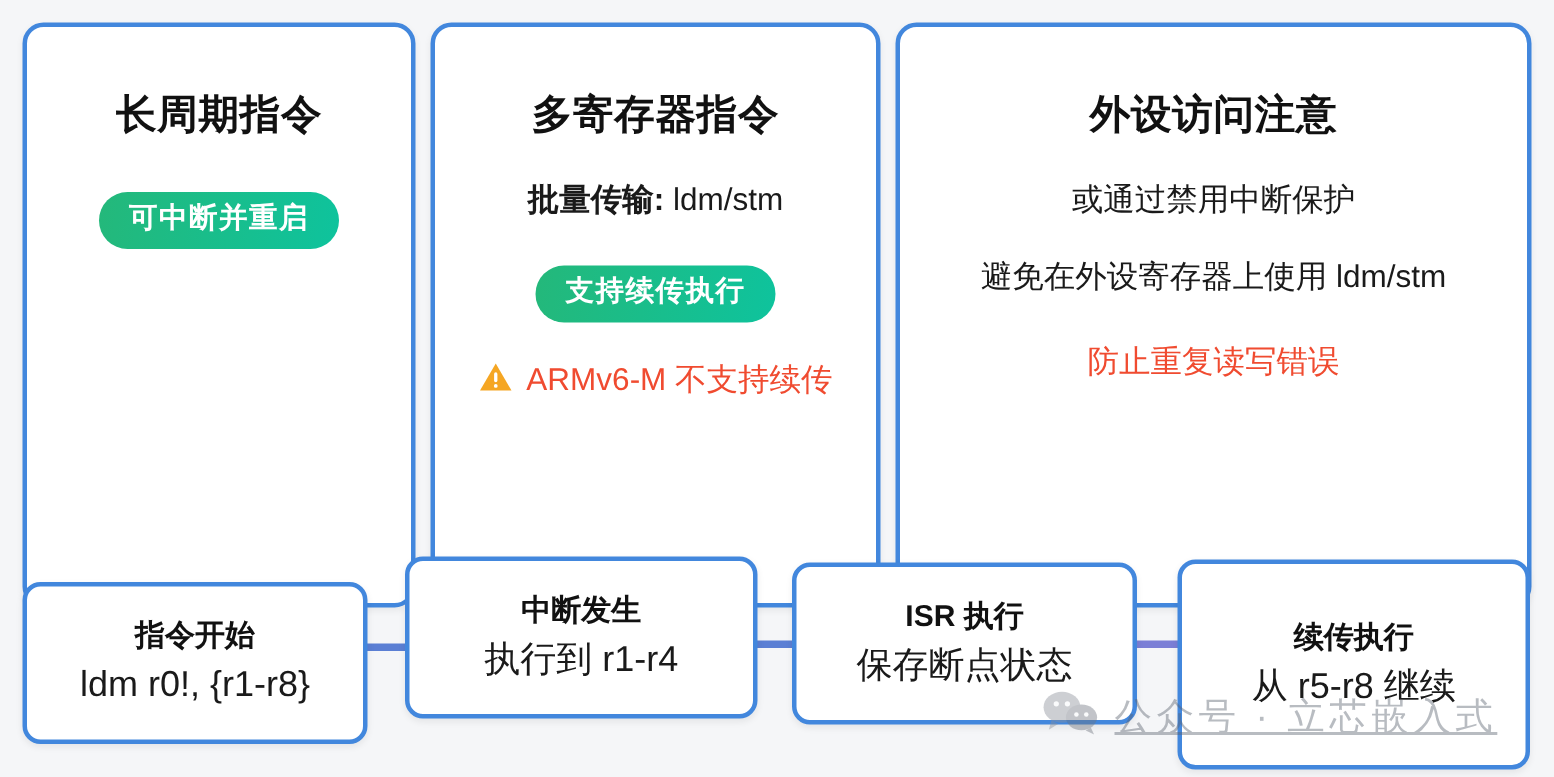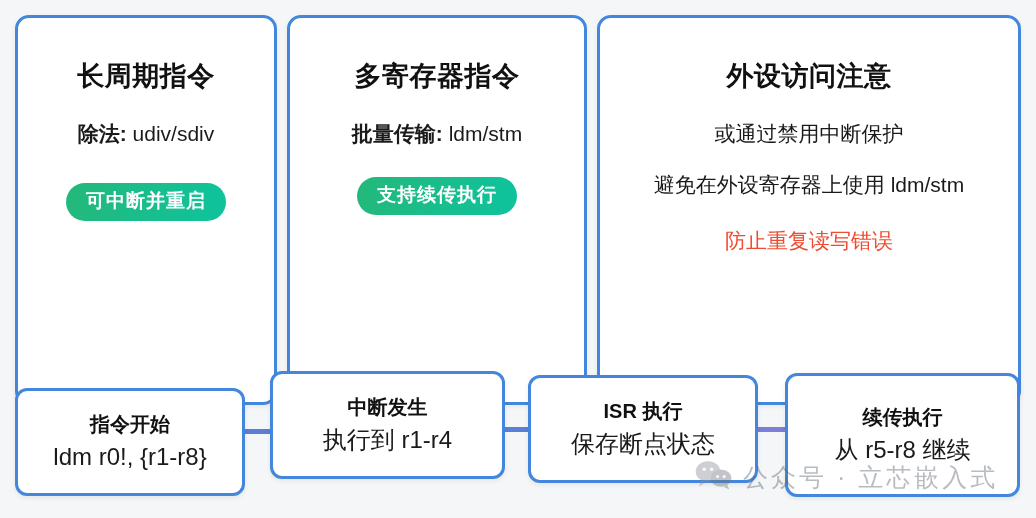--- a/index.html
+++ b/index.html
@@ -127,21 +127,21 @@
     font-size: 24px;
     color: #1a1a1a;
     line-height: 1.3;
     margin-top: 4px;
     white-space: nowrap;
   }
 
   .fb1 { left: 15px;  top: 388px; width: 230px; height: 108px; }
   .fb2 { left: 270px; top: 371px; width: 235px; height: 108px; }
   .fb3 { left: 528px; top: 375px; width: 230px; height: 108px; }
-  .fb4 { left: 785px; top: 373px; width: 235px; height: 124px; }
+  .fb4 { left: 785px; top: 373px; width: 235px; height: 140px; }
 
   .connector {
     position: absolute;
     height: 5px;
     background: #5b7fd4;
     z-index: 1;
   }
   .cn1 { left: 243px; top: 429px; width: 29px; }
   .cn2 { left: 503px; top: 427px; width: 27px; }
   .cn3 { left: 756px; top: 427px; width: 31px; background: #7b7fd6; }
@@ -156,41 +156,49 @@
     gap: 10px;
     z-index: 5;
     pointer-events: none;
     opacity: 0.42;
   }
   .wm-text {
     font-size: 25px;
     color: #59616e;
     letter-spacing: 3px;
     white-space: nowrap;
+    text-decoration: underline;
   }
 </style>
 </head>
 <body>
 
 <div id="stage">
 
   <div class="card c1">
     <div class="card-title">长周期指令</div>
-    <div class="card-line">
-      <span class="lbl">除法:</span><span> udiv/sdiv</span>
-    </div>
     <div class="pill p1">可中断并重启</div>
   </div>
 
   <div class="card c2">
     <div class="card-title">多寄存器指令</div>
     <div class="card-line">
       <span class="lbl">批量传输:</span><span> ldm/stm</span>
     </div>
     <div class="pill p2">支持续传执行</div>
+    <div class="warn-row">
+      <span class="warn-icon">
+        <svg width="23" height="21" viewBox="0 0 23 21" aria-hidden="true">
+          <path d="M11.5 1.4 L22 19.4 L1 19.4 Z" fill="#f5a623"></path>
+          <rect x="10.4" y="7.2" width="2.2" height="6.6" rx="1.1" fill="#ffffff"></rect>
+          <circle cx="11.5" cy="16.3" r="1.25" fill="#ffffff"></circle>
+        </svg>
+      </span>
+      <span class="warn-text">ARMv6-M 不支持续传</span>
+    </div>
   </div>
 
   <div class="card c3">
     <div class="card-title">外设访问注意</div>
     <div class="card-line plain">或通过禁用中断保护</div>
     <div class="card-line plain">避免在外设寄存器上使用 ldm/stm</div>
     <div class="danger-text">防止重复读写错误</div>
   </div>
 
   <div class="connector cn1"></div>

